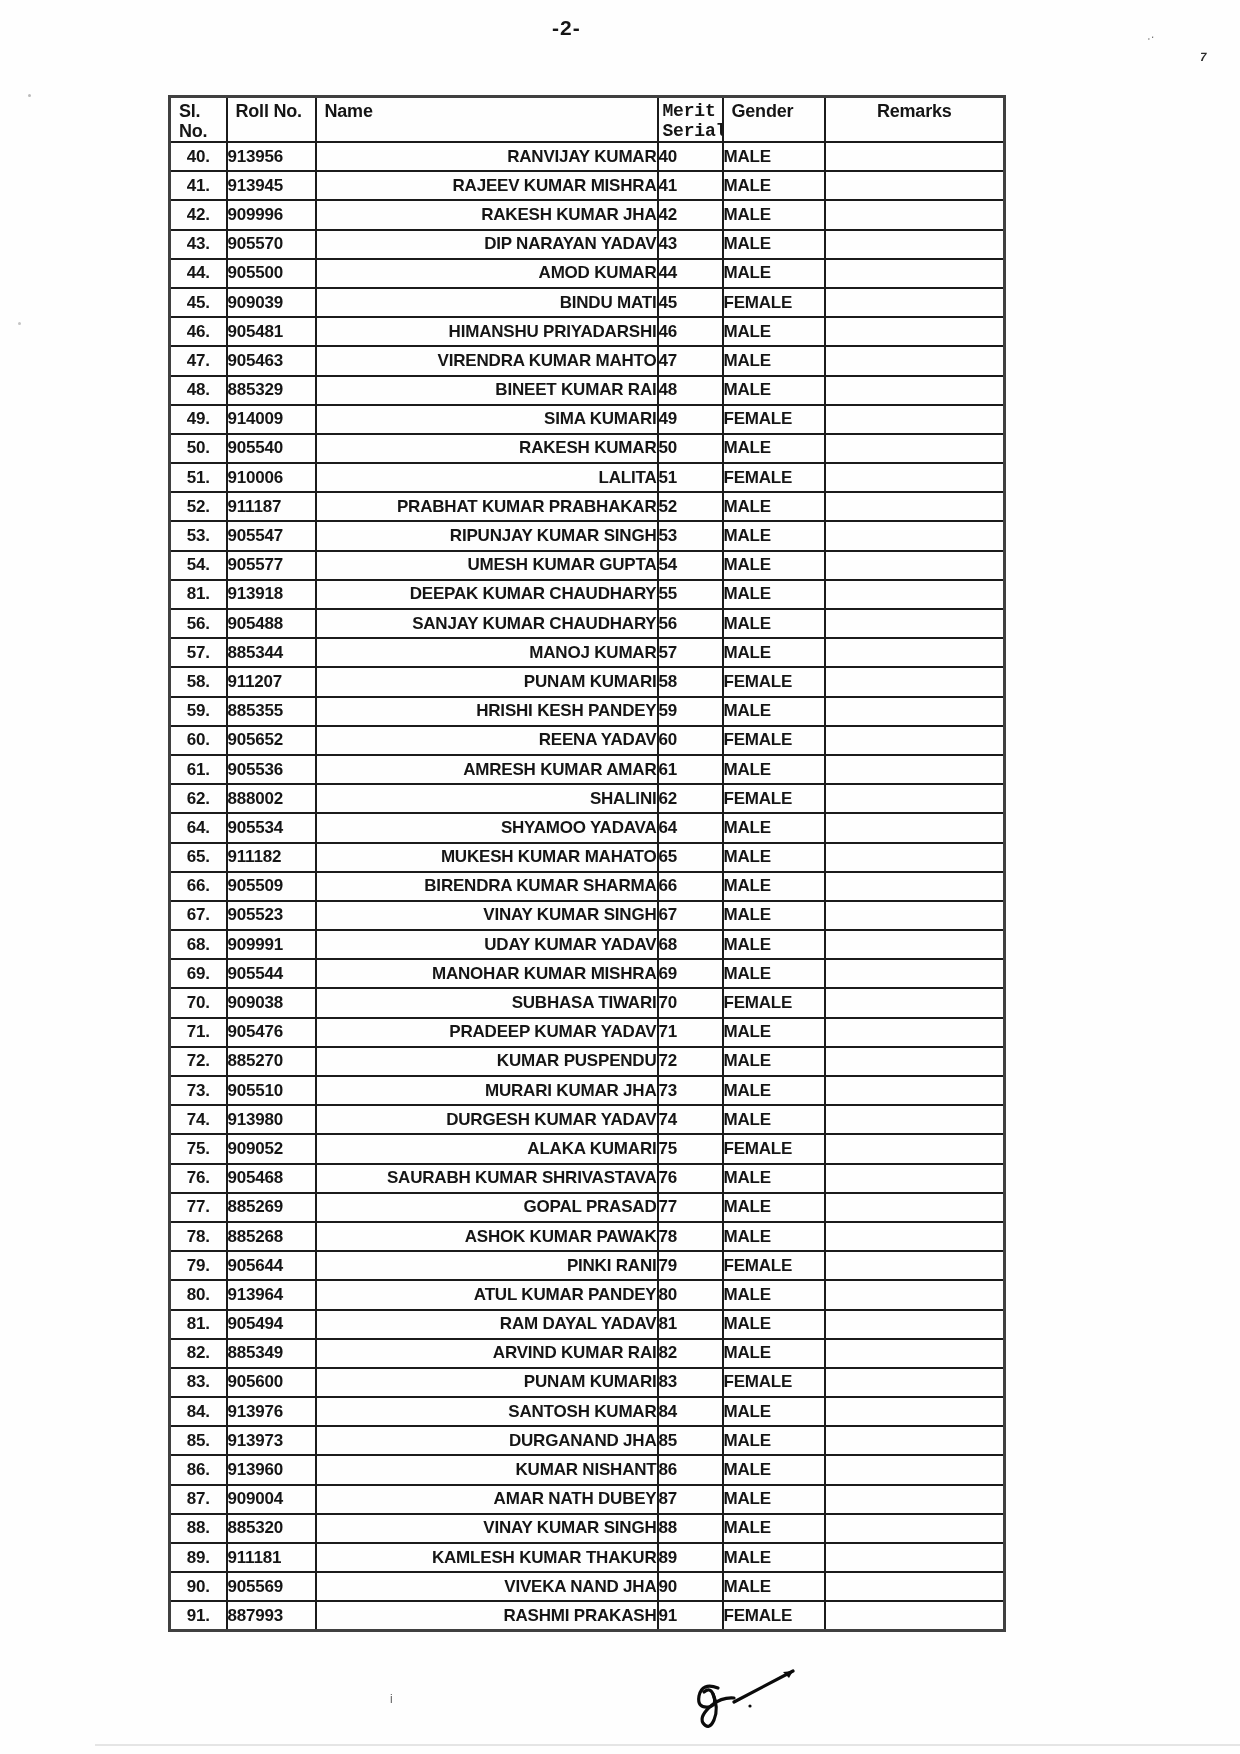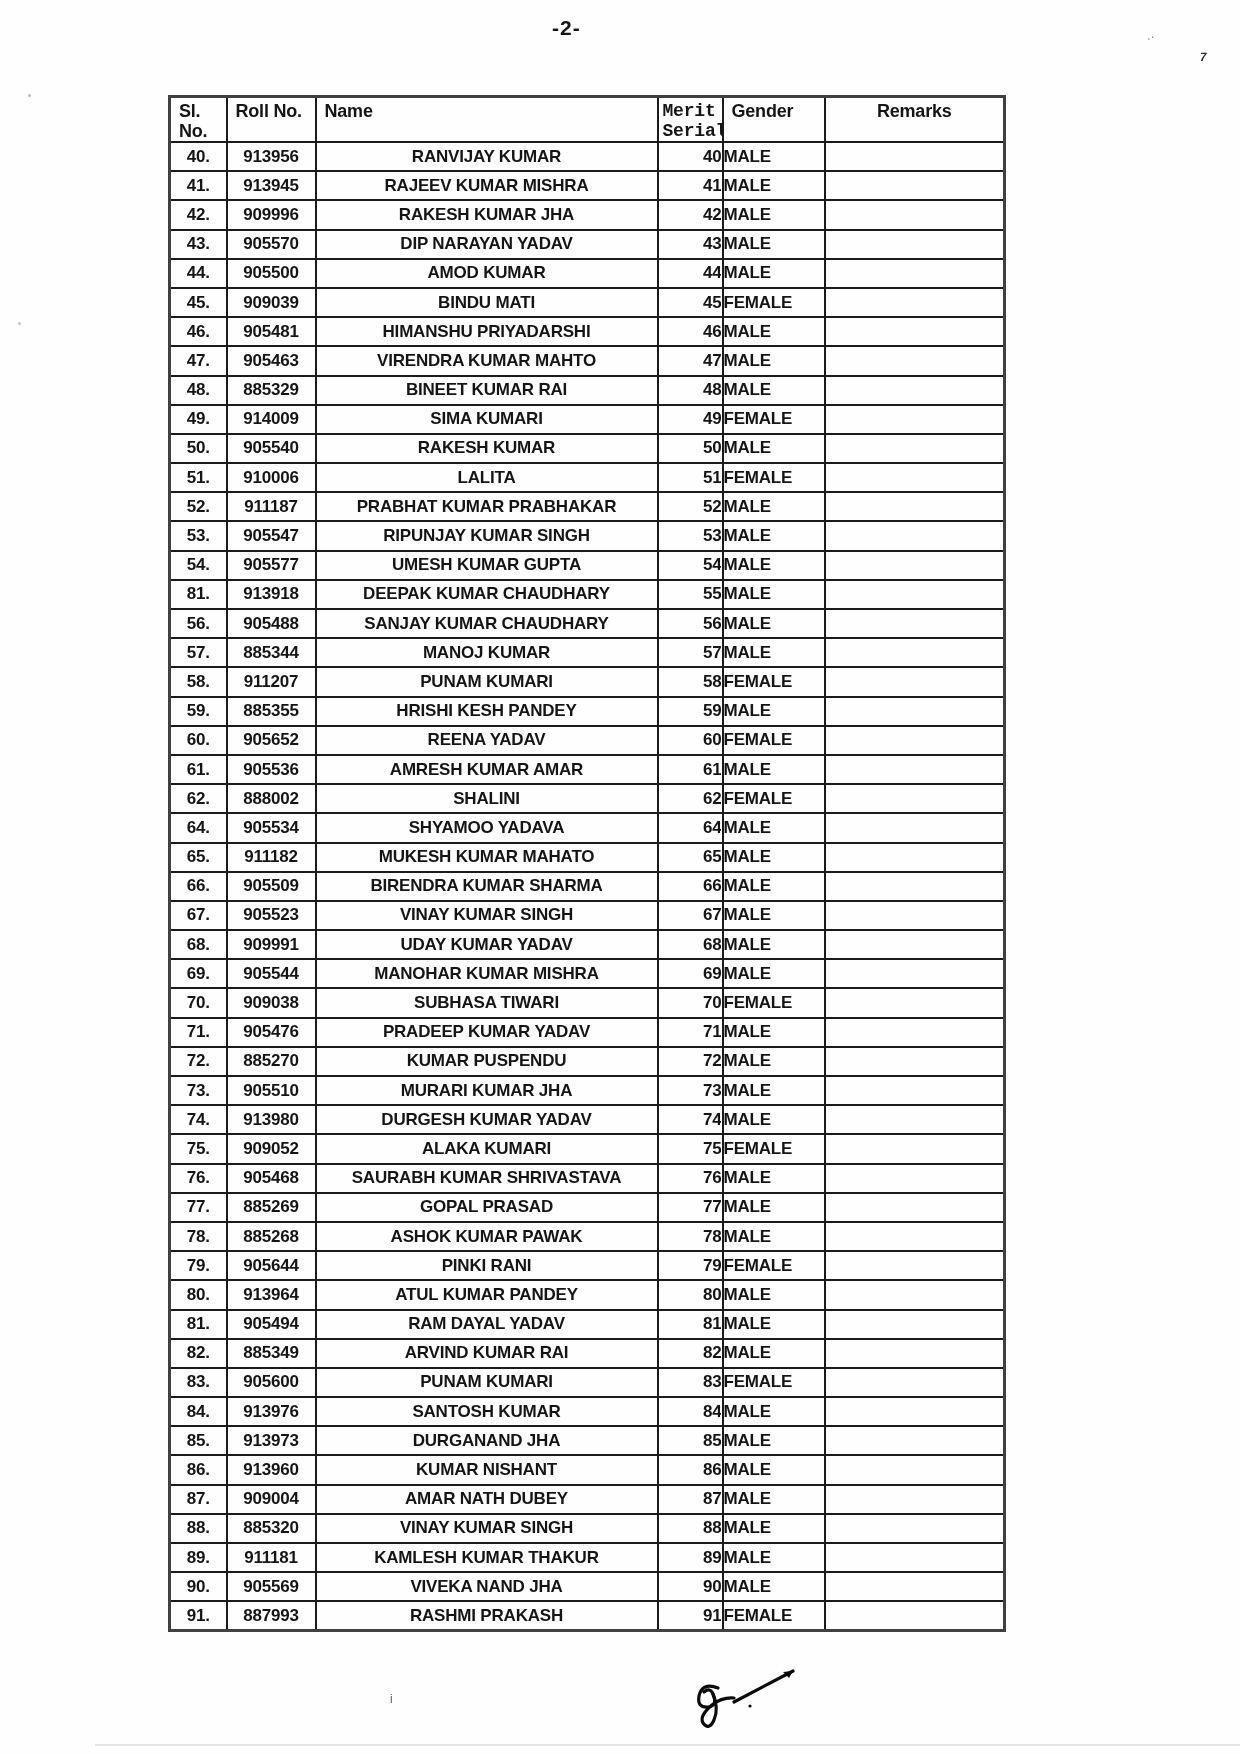--- a/index.html
+++ b/index.html
@@ -33,23 +33,23 @@
     font-size:18px;line-height:20px;
     padding:3px 2px 0 8px;
     height:43px;box-sizing:border-box;
   }
   table.merit th.h-remarks{text-align:center;padding-left:2px;}
   table.merit td{
     font-size:17px;height:29.2px;box-sizing:border-box;
     padding:0;vertical-align:middle;
   }
   td.col-sl{text-align:center;}
-  td.col-roll{text-align:center;}
-  td.col-name{text-align:center;padding-left:9px;}
-  td.col-merit{text-align:right;border-radius:6px;}
+  td.col-roll{text-align:left;}
+  td.col-name{text-align:right;padding-left:9px;}
+  td.col-merit{text-align:left;}
   td.col-gender{text-align:left;padding-left:10px;}
   td.col-remarks{}
   .sig{position:absolute;left:680px;top:1658px;}
   .mark{position:absolute;color:#2a2a2a;}
   .mark-a{left:1148px;top:30px;font-size:11px;transform:rotate(12deg);opacity:.8;}
   .mark-b{left:1200px;top:50px;font-size:12px;font-weight:bold;transform:skewX(-10deg);}
   .mark-c{left:390px;top:1692px;font-size:12px;opacity:.75;}
   .bottom-line{
     position:absolute;left:95px;top:1744px;width:1145px;height:2px;
     background:#dadada;opacity:.7;

